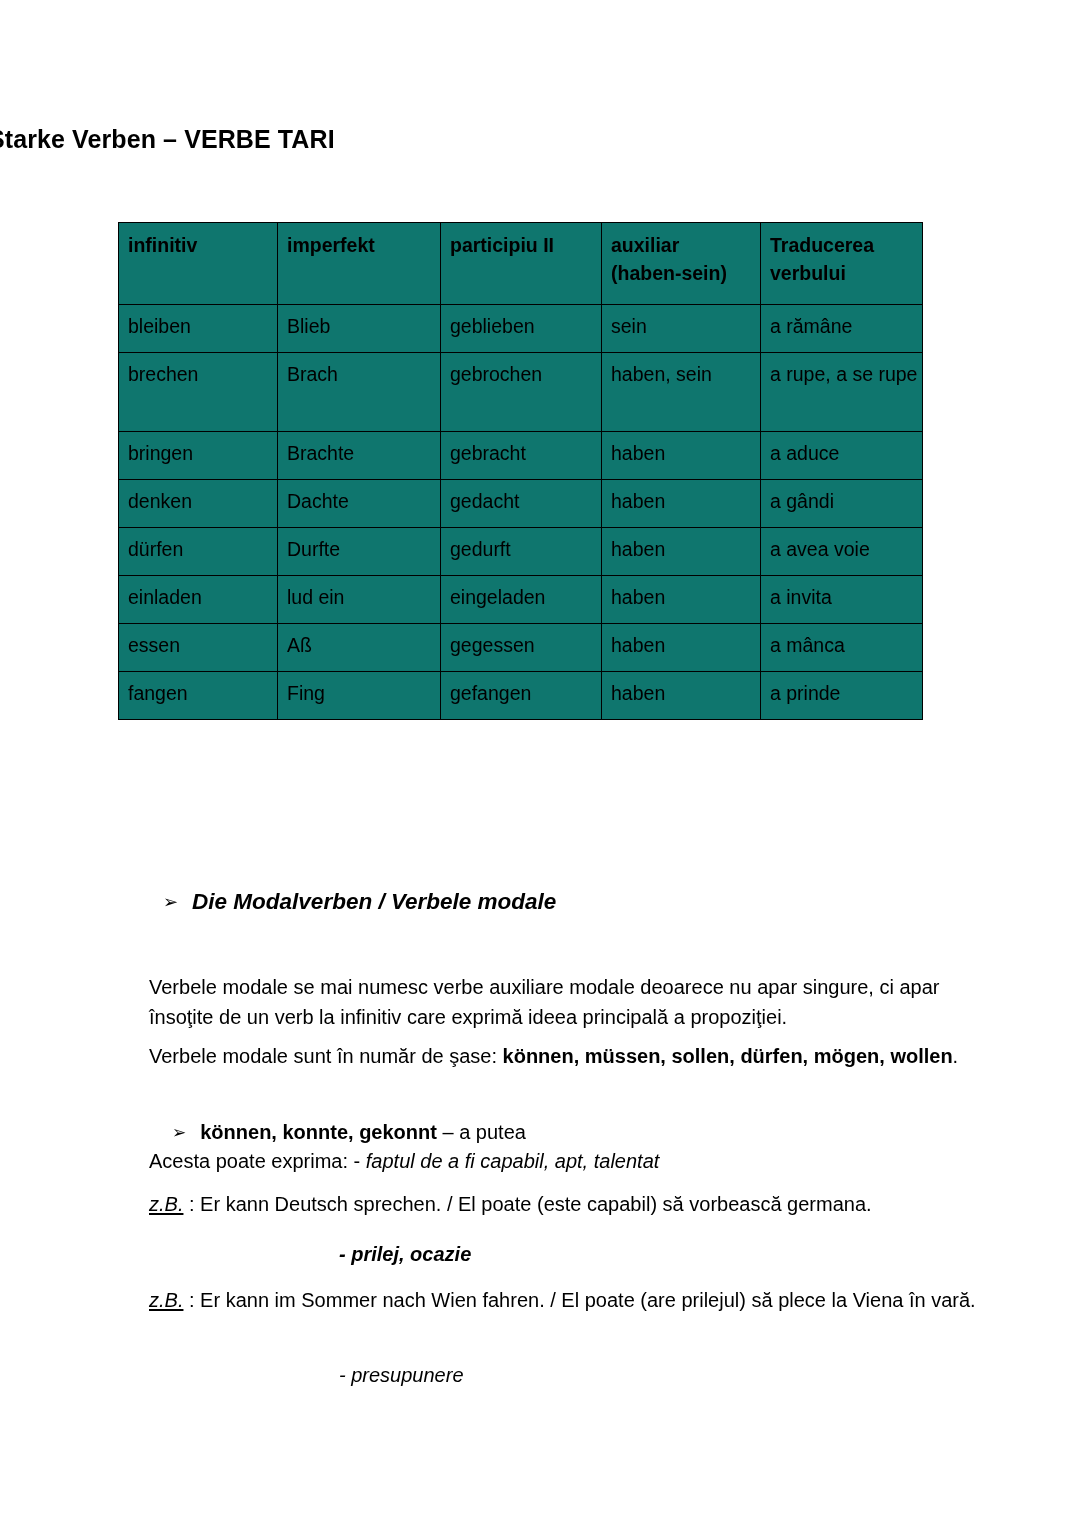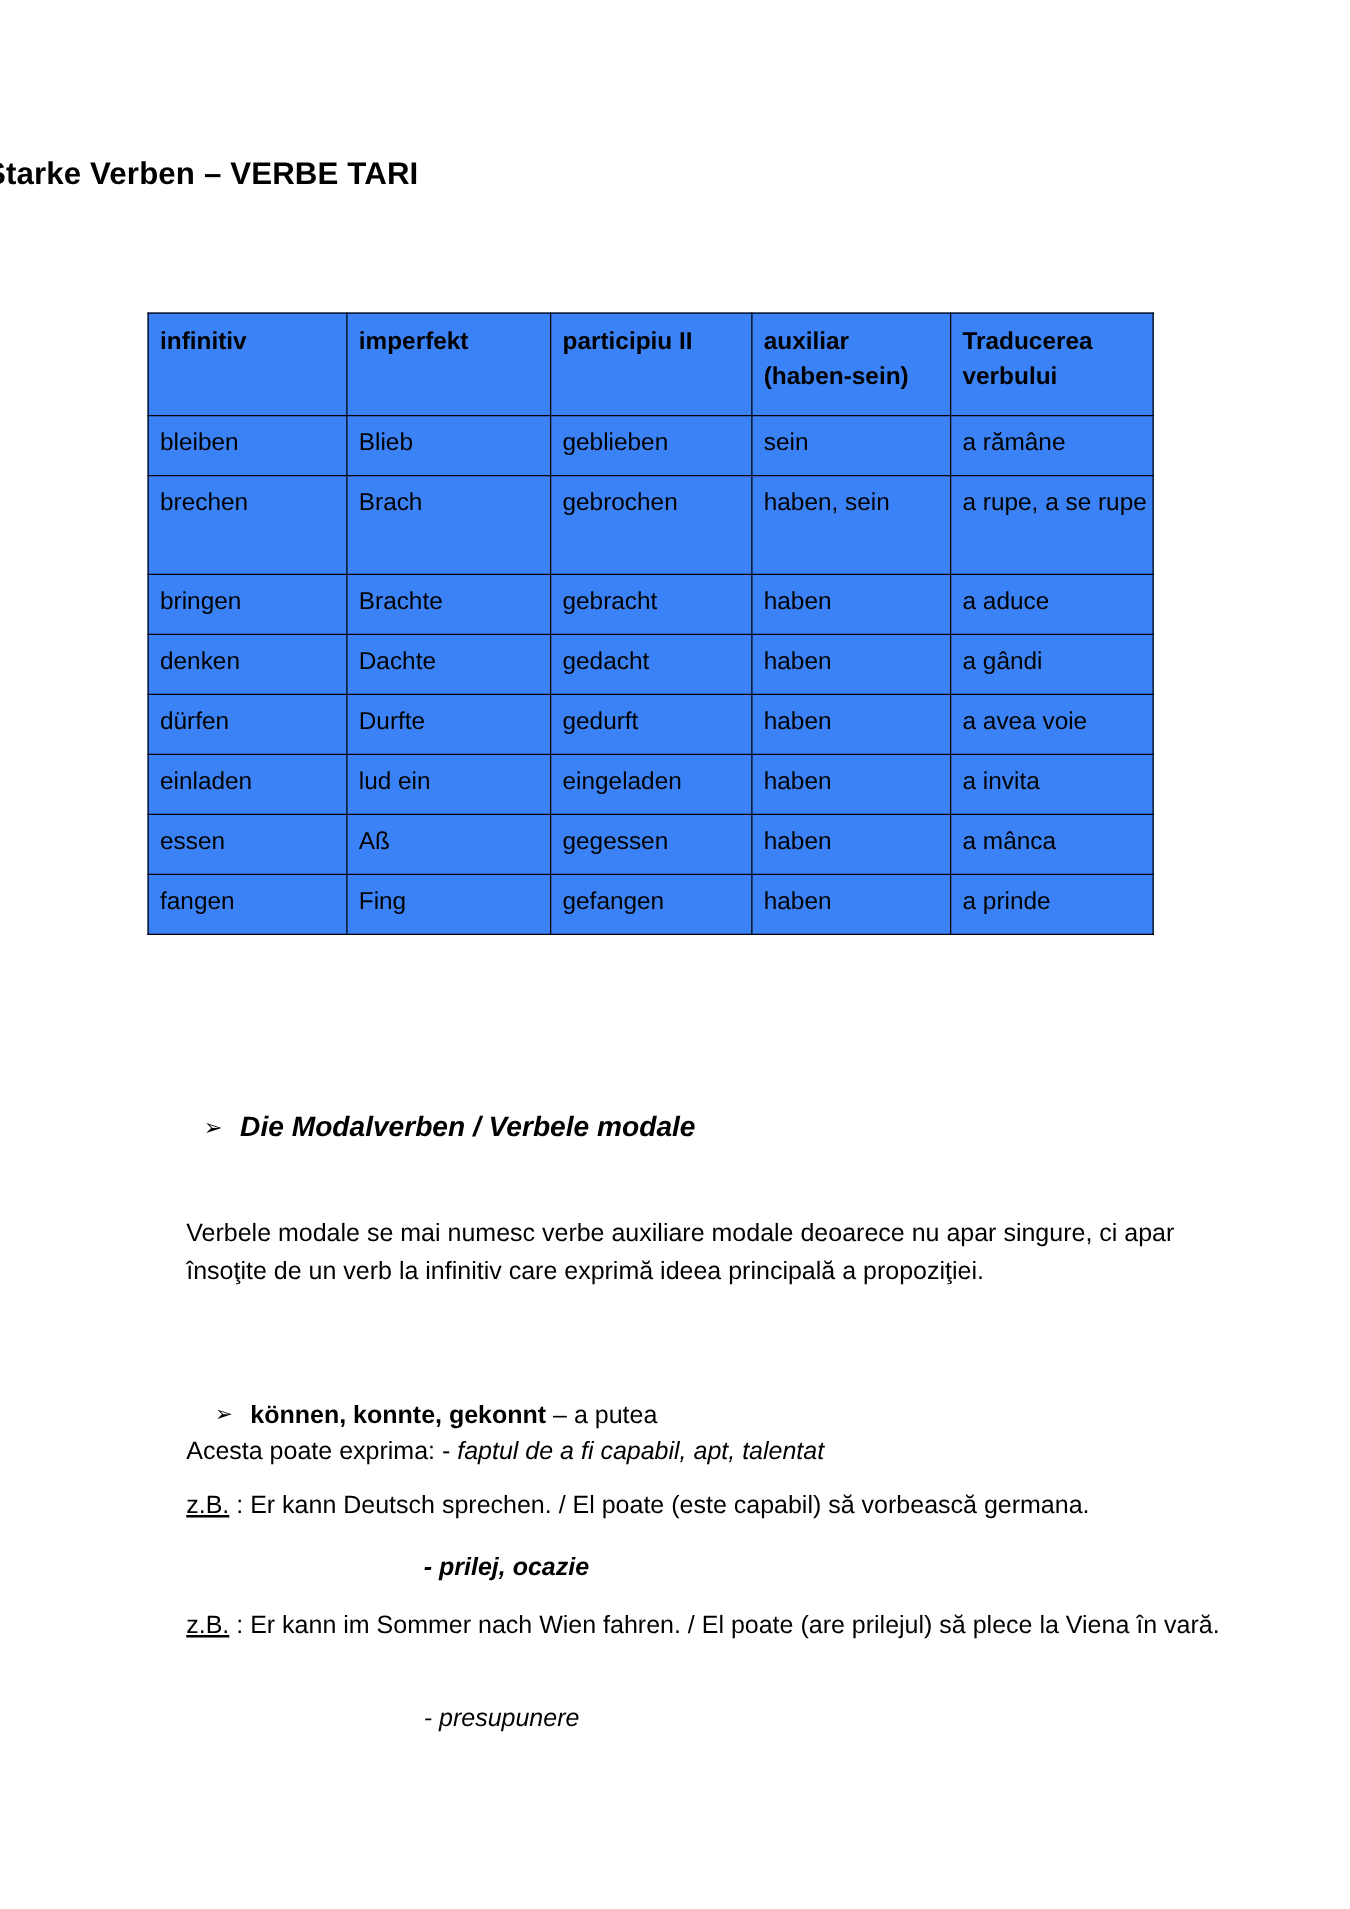--- a/index.html
+++ b/index.html
@@ -47,22 +47,21 @@
   .verb-table-wrap {
     position: absolute;
     left: 118px;
     top: 222px;
     width: 804px;
   }
   table.verb-table {
     border-collapse: collapse;
     width: 804px;
     table-layout: fixed;
-    background: #3b82f6;
-    margin-top: 28px;
+    background: #0f766e;
   }
   table.verb-table col.c0 { width: 159px; }
   table.verb-table col.c1 { width: 163px; }
   table.verb-table col.c2 { width: 161px; }
   table.verb-table col.c3 { width: 159px; }
   table.verb-table col.c4 { width: 162px; }
 
   table.verb-table th,
   table.verb-table td {
     border: 1.6px solid #000000;
@@ -145,20 +144,21 @@
   .p-zb1     { top: 1189px; width: 840px; white-space: nowrap; }
   .p-prilej  { top: 1239px; width: 840px; font-weight: bold; }
   .p-zb2     { top: 1285px; width: 848px; }
   .p-presup  { top: 1360px; width: 840px; }
 
   .para b { font-weight: bold; }
   .para i { font-style: italic; text-align: right; }
   .u-zb {
     text-decoration: underline;
     text-underline-offset: 2px;
+    font-style: italic;
   }
   .indent-sub {
     display: inline-block;
     margin-left: 190px;
     font-style: italic;
   }
 </style>
 </head>
 <body>
 
@@ -254,20 +254,21 @@
   </div>
 
   <div class="bullet-line heading-modal">
     <span class="bullet-glyph">➢</span><span>Die Modalverben / Verbele modale</span>
   </div>
 
   <div class="para p-intro">
     <span>Verbele modale se mai numesc verbe auxiliare modale deoarece nu apar singure, ci apar însoţite de un verb la infinitiv care exprimă ideea principală a propoziţiei.</span>
   </div>
 
+  <div class="para p-sase"><span>Verbele modale sunt în număr de şase: </span><b>können, müssen, sollen, dürfen, mögen, wollen</b><span>.</span></div>
 
   <div class="bullet-line heading-koennen">
     <span class="bullet-glyph">➢</span><span class="kw">können, konnte, gekonnt</span><span> – a putea</span>
   </div>
 
   <div class="para p-acesta"><span>Acesta poate exprima: - </span><i>faptul de a fi capabil, apt, talentat</i></div>
 
   <div class="para p-zb1"><span class="u-zb">z.B.</span><span> : Er kann Deutsch sprechen. / El poate (este capabil) să vorbească germana.</span></div>
 
   <div class="para p-prilej"><span class="indent-sub">- prilej, ocazie</span></div>

